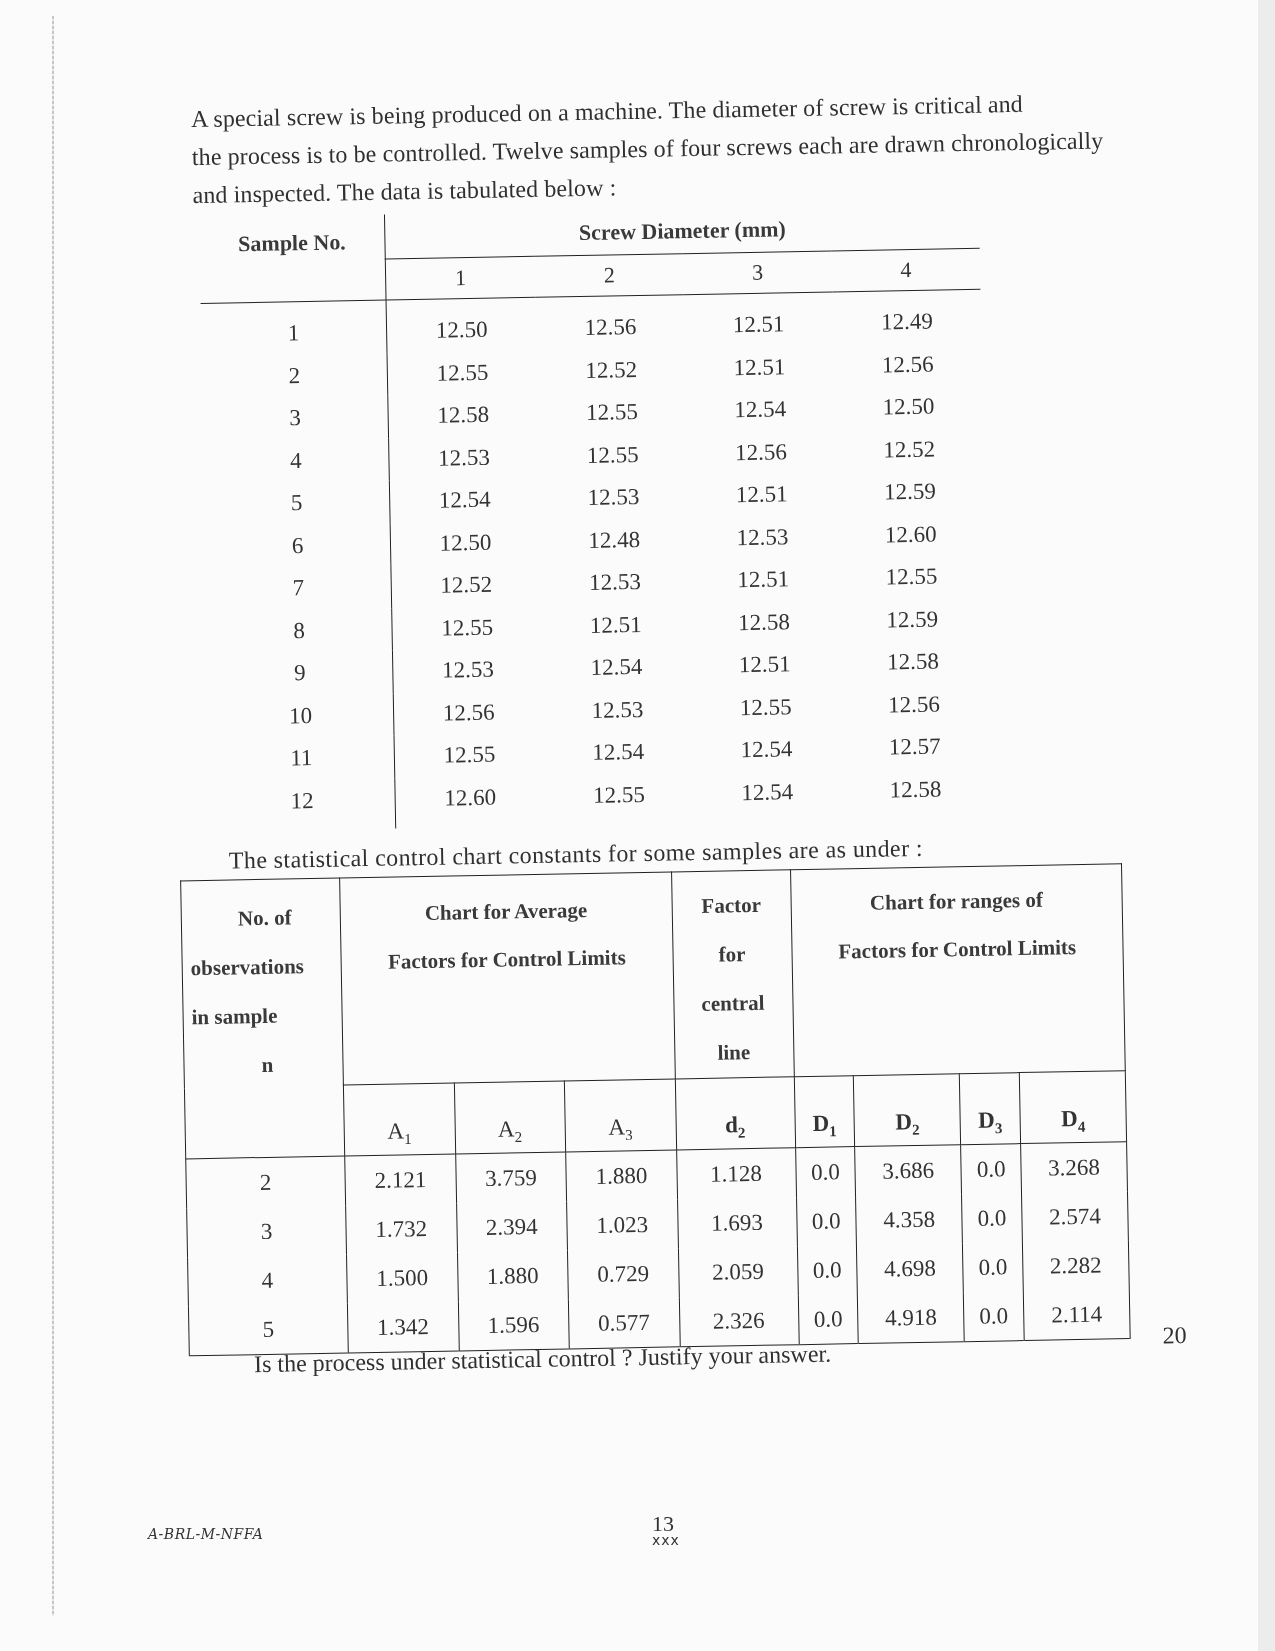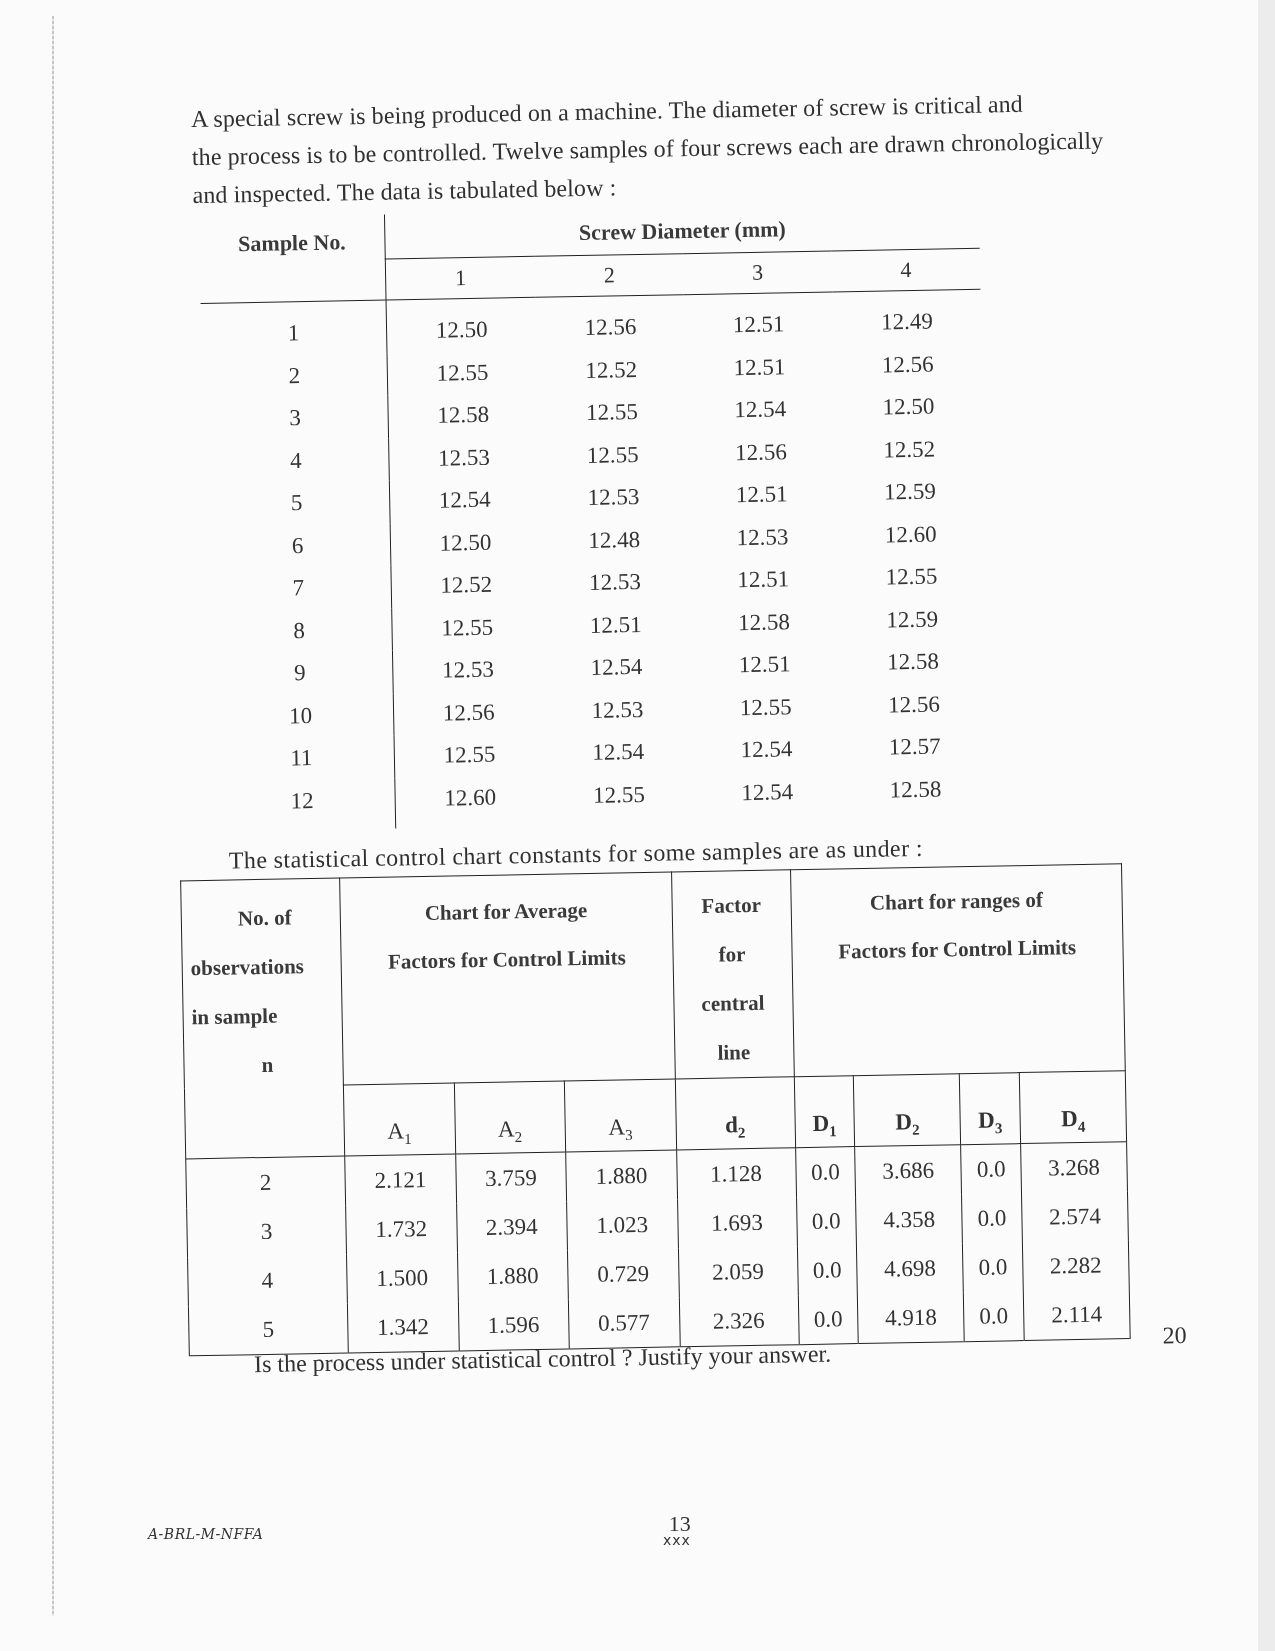--- a/index.html
+++ b/index.html
@@ -161,25 +161,24 @@
       left: 148px; top: 1526px;
       font-family: "DejaVu Serif", serif;
       font-style: italic;
       font-size: 14px;
       color: #333;
       letter-spacing: 0.5px;
     }
     .page-num {
       position: absolute;
       left: 652px; top: 1514px;
-      text-align: right;
+      text-align: left;
       font-size: 22px;
       color: #333;
       line-height: 20px;
-      margin-left: 11px;
     }
     .page-num .xxx {
       display: block;
       font-family: "DejaVu Sans", sans-serif;
       font-size: 14px;
       letter-spacing: 1px;
       line-height: 12px;
     }
   </style>
 </head>

